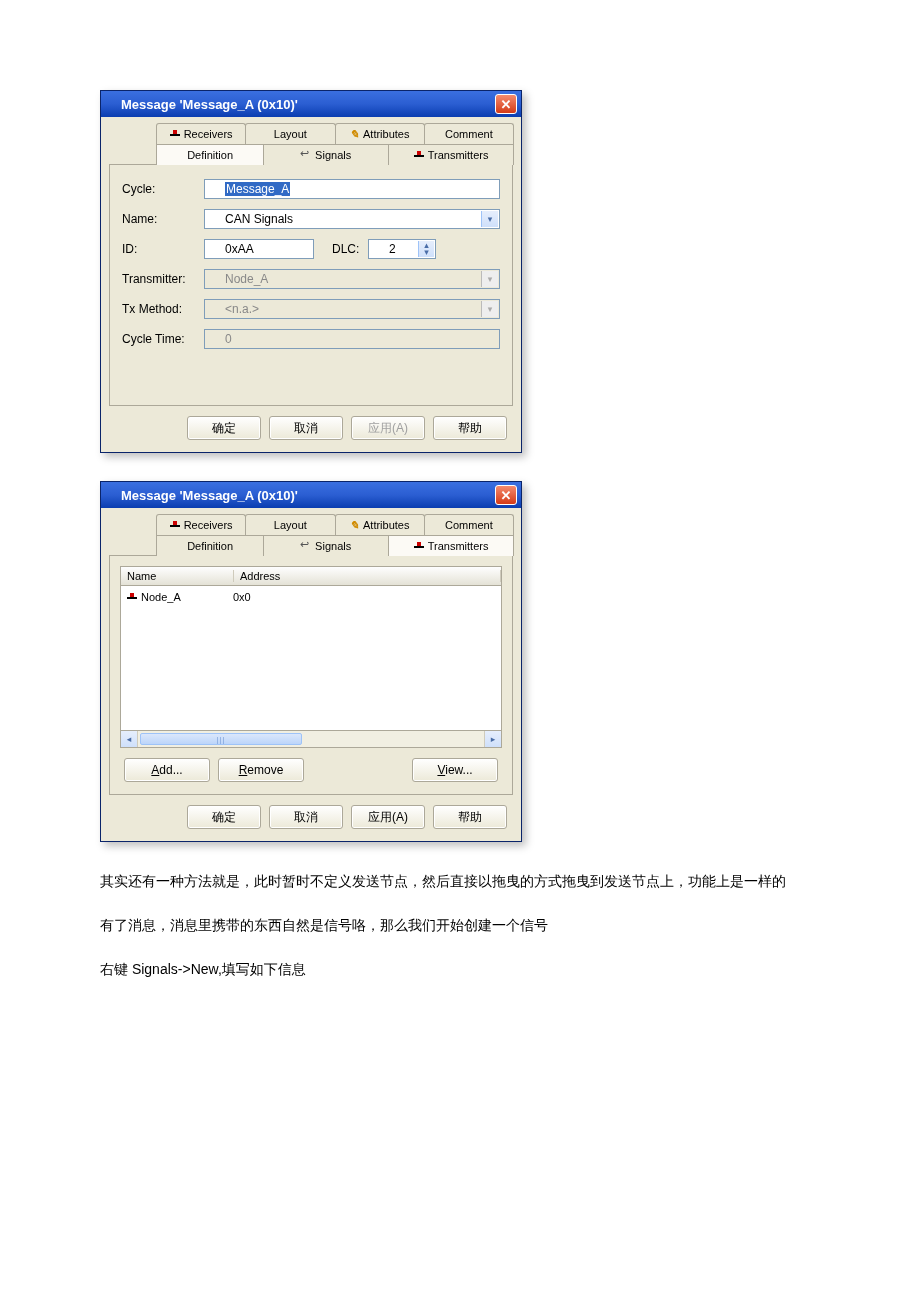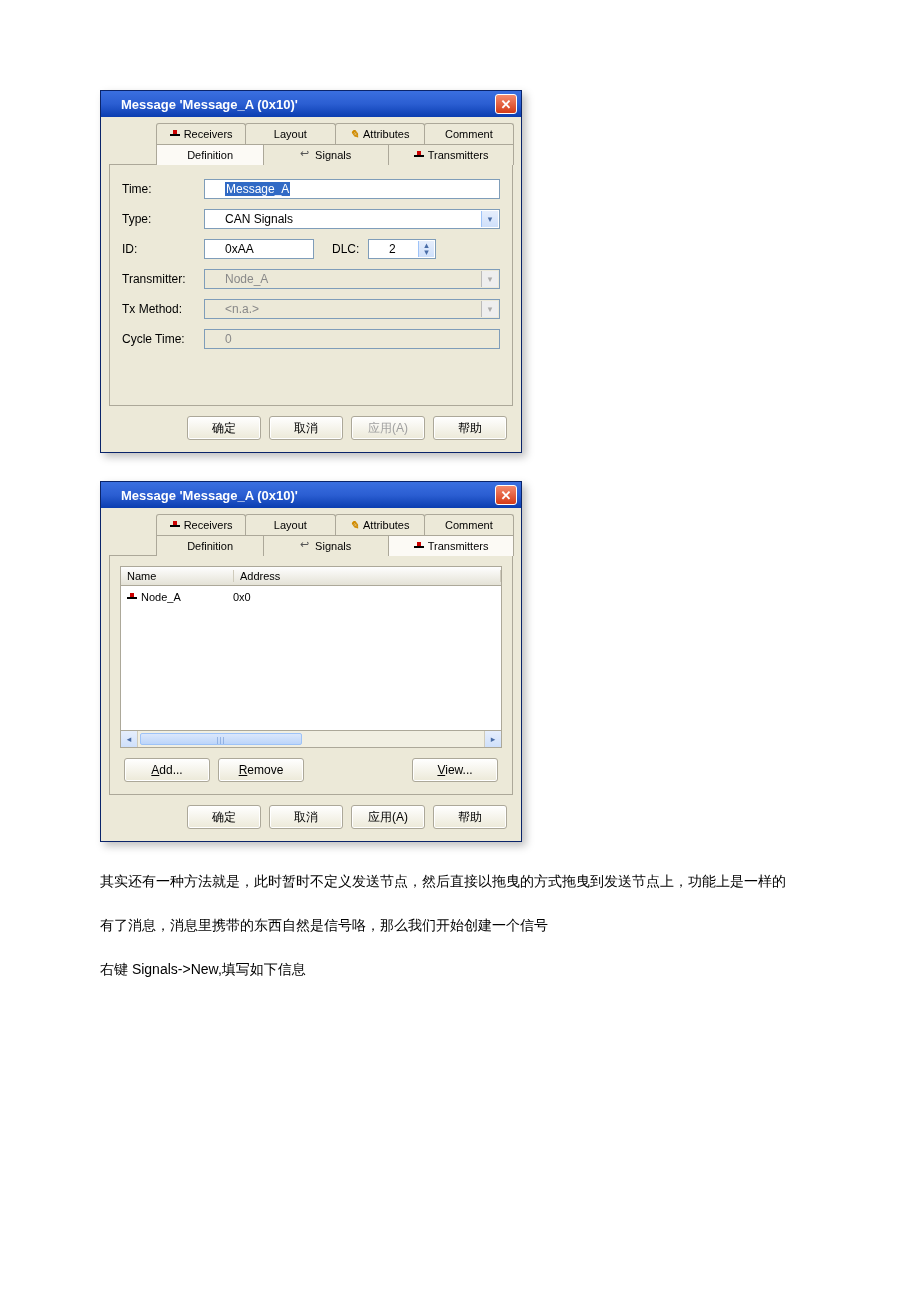--- a/index.html
+++ b/index.html
@@ -196,27 +196,27 @@
               <span>Signals</span>
             </div>
           <div class="tab" style="flex:1.4">
               <span class="node-ico"></span>
               <span>Transmitters</span>
             </div>
         </div>
       </div>
       <div class="tab-body">
         <div class="frow">
-          <div class="lbl">Time:</div>
+          <div class="lbl">Cycle:</div>
           <div class="txt sel">
               <span class="hl">Message_A</span>
             </div>
         </div>
         <div class="frow">
-          <div class="lbl">Type:</div>
+          <div class="lbl">Name:</div>
           <div class="txt combo">
               <span>CAN Signals</span>
               <div class="arrow">▾</div>
             </div>
         </div>
         <div class="frow id-row">
           <div class="lbl">ID:</div>
           <div class="txt id">
               <span>0xAA</span>
             </div>

